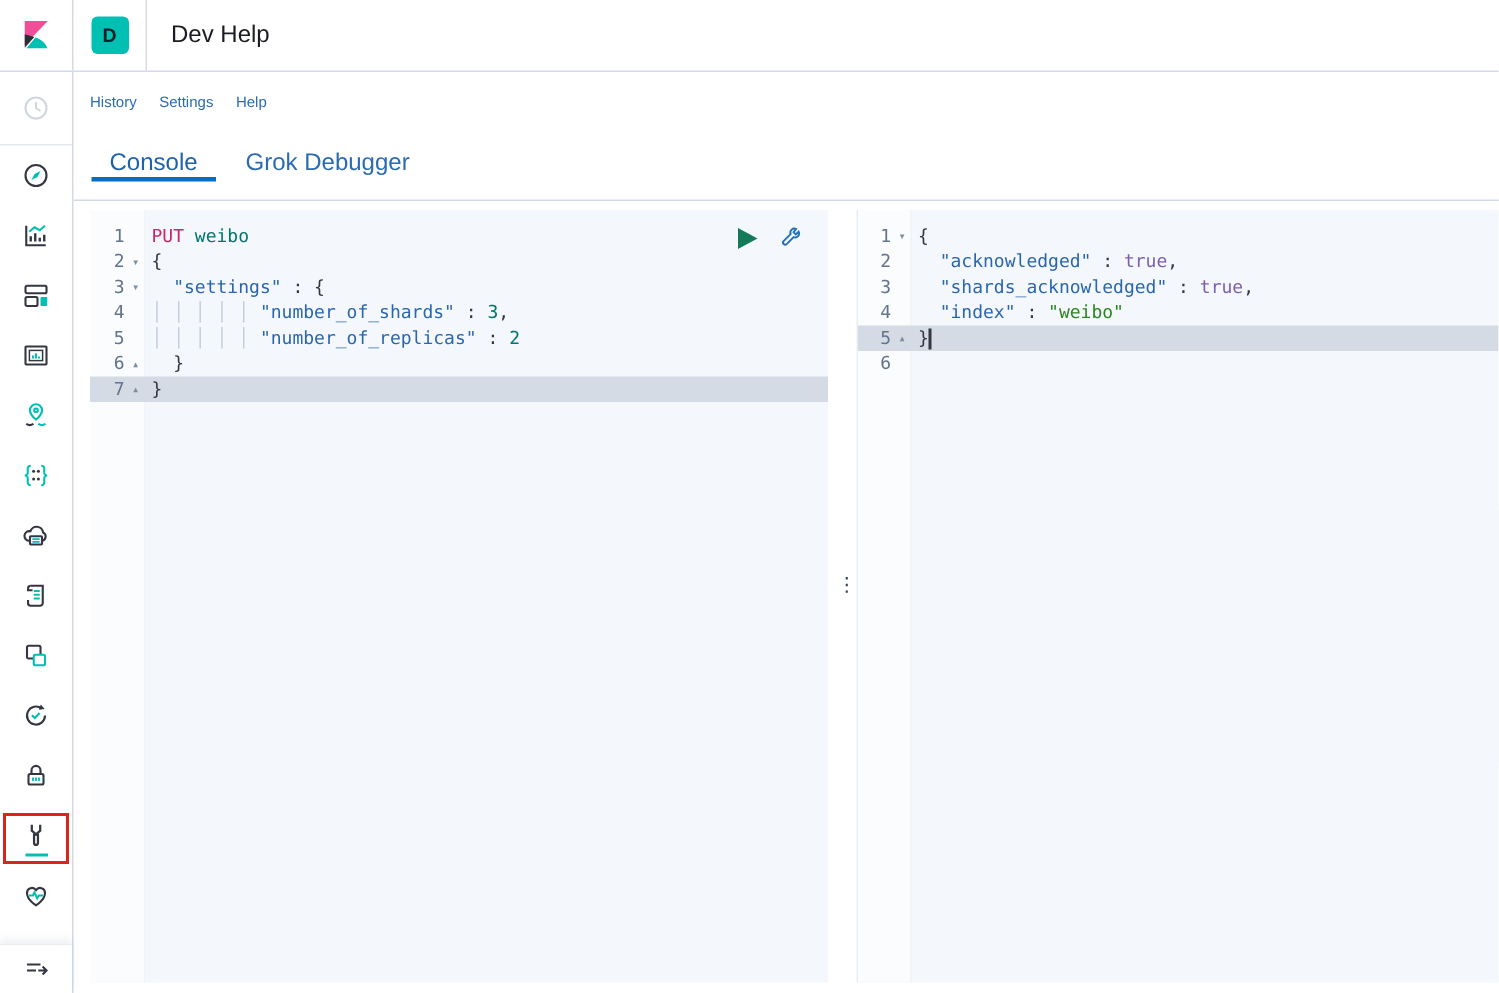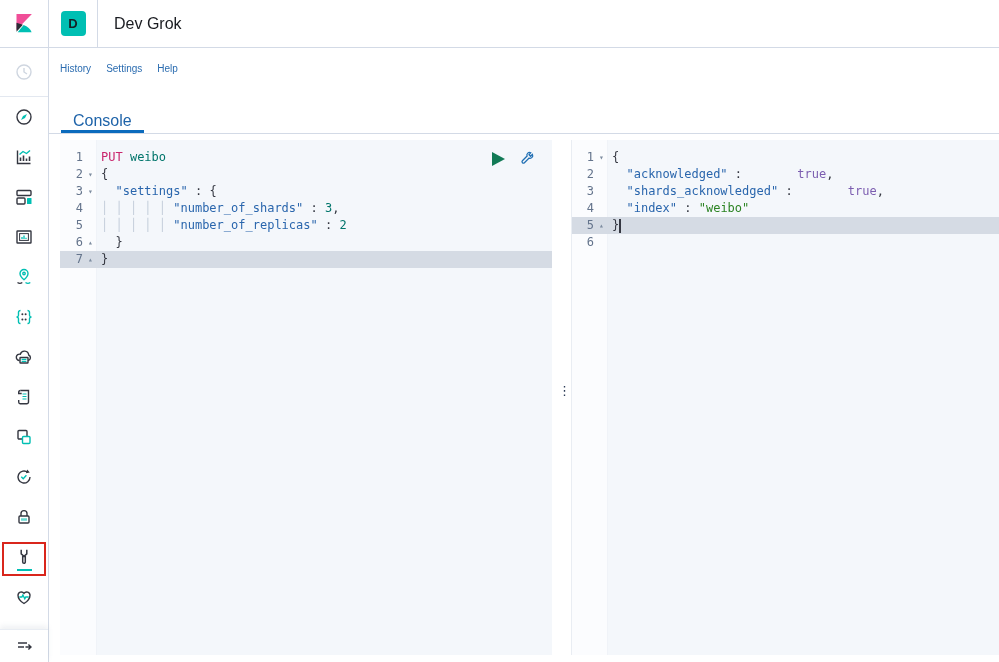--- a/index.html
+++ b/index.html
@@ -22,21 +22,21 @@
   .nav-item { position:relative; height:40px; display:flex; align-items:center; justify-content:center; cursor:pointer; }
   .nav-bottom { position:absolute; bottom:0; left:0; right:0; height:33px; display:flex; align-items:center;
                 justify-content:center; border-top:1px solid #e9edf3; box-shadow:0 -3px 5px rgba(100,115,140,.10); background:#fff; cursor:pointer; }
   .active-bar { position:absolute; bottom:6px; left:17px; width:15px; height:2px; background:var(--teal); }
   .annotation-box { position:absolute; left:2px; right:2px; top:5px; bottom:1px; border:2px solid var(--annot); pointer-events:none; }
 
   
   .main { position:absolute; left:49px; top:48px; right:0; bottom:0; background:#fff; }
   .menubar { height:40px; display:flex; align-items:center; padding-left:11px; gap:15px; }
   .menu-link { font-size:10px; font-weight:500; color:var(--link); cursor:pointer; }
-  .tabsbar { height:46px; display:flex; align-items:flex-end; padding-left:12px; border-bottom:1px solid #d3dae6; }
+  .tabsbar { height:46px; display:flex; align-items:center; padding-left:12px; border-bottom:1px solid #d3dae6; }
   .tab { display:flex; align-items:center; padding:0 12px; margin-right:8px; font-size:16px;
          color:var(--link); cursor:pointer; border-bottom:3px solid transparent; }
   .tab.active { color:#1e63a9; font-weight:500; border-bottom-color:#0b6bbd; }
 
   
   .editors { display:flex; margin:6px 0 0 11px; height:515px; }
   .panel { position:relative; background:#f4f7fb; overflow:hidden; }
   .panel.left { width:492px; }
   .panel.right { flex:1; }
   .gutter-bg { position:absolute; top:0; bottom:0; left:0; background:#fbfcfe; border-right:1px solid #f0f3f8; }
@@ -48,21 +48,21 @@
   .gut { flex:none; display:flex; }
   .panel.left .gut { width:37px; }
   .panel.right .gut { width:36px; }
   .gut .num { flex:1; text-align:right; color:#64748c; padding-right:1px; }
   .gut .fold { width:13px; text-align:center; color:#7e8da0; font-size:8px; line-height:17px; cursor:pointer; }
   .codecell { padding-left:4px; white-space:pre; color:#343741; }
   .c-method { color:var(--c-method); }
   .c-url { color:var(--c-url); }
   .c-key { color:var(--c-key); }
   .c-number { color:var(--c-number); }
-  .c-bool { color:var(--c-bool);margin-left:48px; }
+  .c-bool { color:var(--c-bool); }
   .c-string { color:var(--c-string); }
   .c-plain { color:#343741; }
   .c-guide { color:#c3cdda; }
   .cursor { display:inline-block; width:2px; height:14px; background:#343741; vertical-align:middle; margin-left:0px; }
 
   .resizer { width:20px; background:#fff; border-right:1px solid #e9edf3; position:relative; cursor:col-resize; }
   .resizer .dots { position:absolute; left:6px; top:50%; margin-top:-11px; color:#2b3a55; font-size:13px;
                    line-height:7px; letter-spacing:0; font-family:"DejaVu Sans", sans-serif; }
 
   .req-actions { position:absolute; top:10px; right:16px; display:flex; gap:13px; align-items:center; z-index:5; }
@@ -79,21 +79,21 @@
       <svg width="20" height="26" viewBox="0 0 32 32">
         <path fill="#F04E98" d="M4 0v25.5L28.6 0z"></path>
         <path fill="#2b2e36" d="M4 14v14.5L14.2 17z"></path>
         <path fill="#00BFB3" d="M15.4 17.6 5.8 29h22.4c-1.6-4.8-6.6-9.4-12.8-11.4z"></path>
       </svg>
     </span>
   </div>
   <div class="badge-cell">
     <span class="space-badge">D</span>
   </div>
-  <div class="crumb-title">Dev Grok</div>
+  <div class="crumb-title">Dev Help</div>
 </div>
 
 <div class="sidebar">
   <div class="nav-top">
     <div class="nav-item">
       <span>
         <svg width="20" height="20" viewBox="0 0 20 20" fill="none" stroke="#cfd6e0" stroke-width="1.4">
           <circle cx="10" cy="10" r="7"></circle>
             <path d="M10 6v4l3 2"></path>
         </svg>
@@ -235,20 +235,21 @@
 
 <div class="main">
   <div class="menubar">
     <span class="menu-link">History</span>
     <span class="menu-link">Settings</span>
     <span class="menu-link">Help</span>
   </div>
 
   <div class="tabsbar">
     <span class="tab active">Console</span>
+    <span class="tab">Grok Debugger</span>
   </div>
 
   <div class="editors">
 
     <div class="panel left">
       <div class="gutter-bg"></div>
       <div class="req-actions">
         <span class="icon-btn">
           <svg width="15" height="16" viewBox="0 0 15 16">
               <polygon points="1,1 14,8 1,15" fill="#127a56"></polygon>

